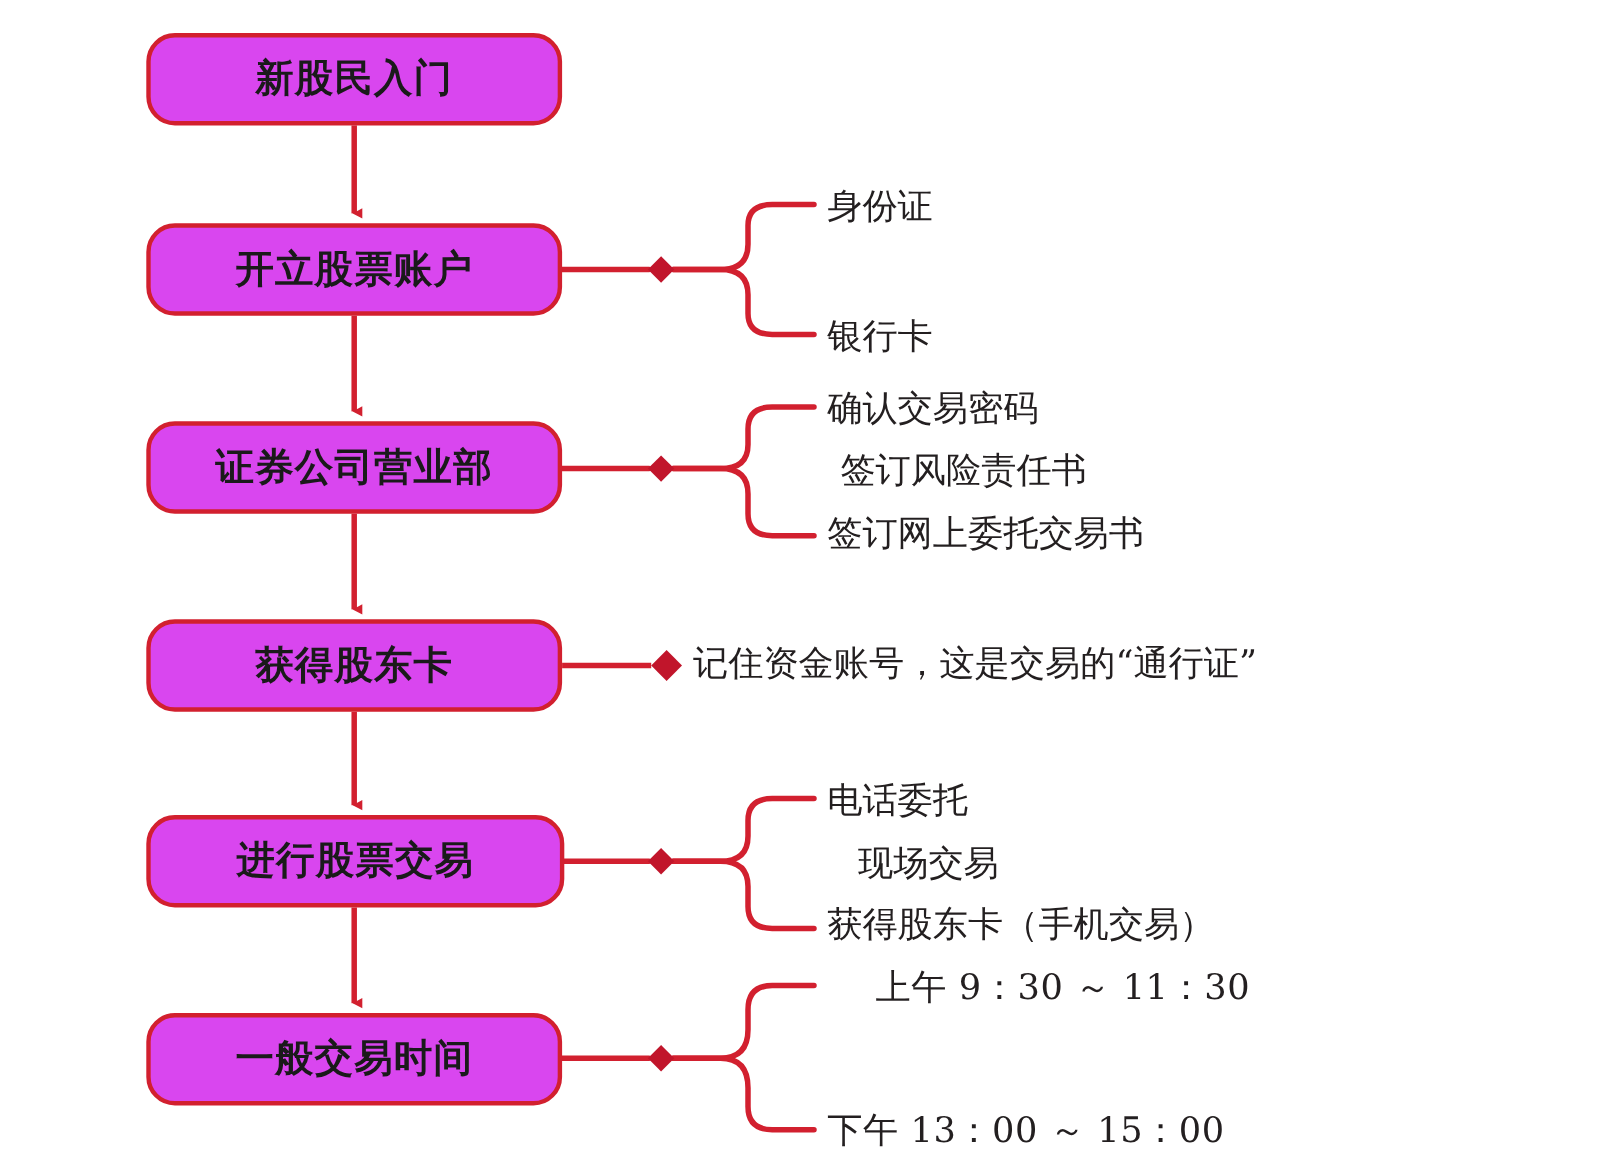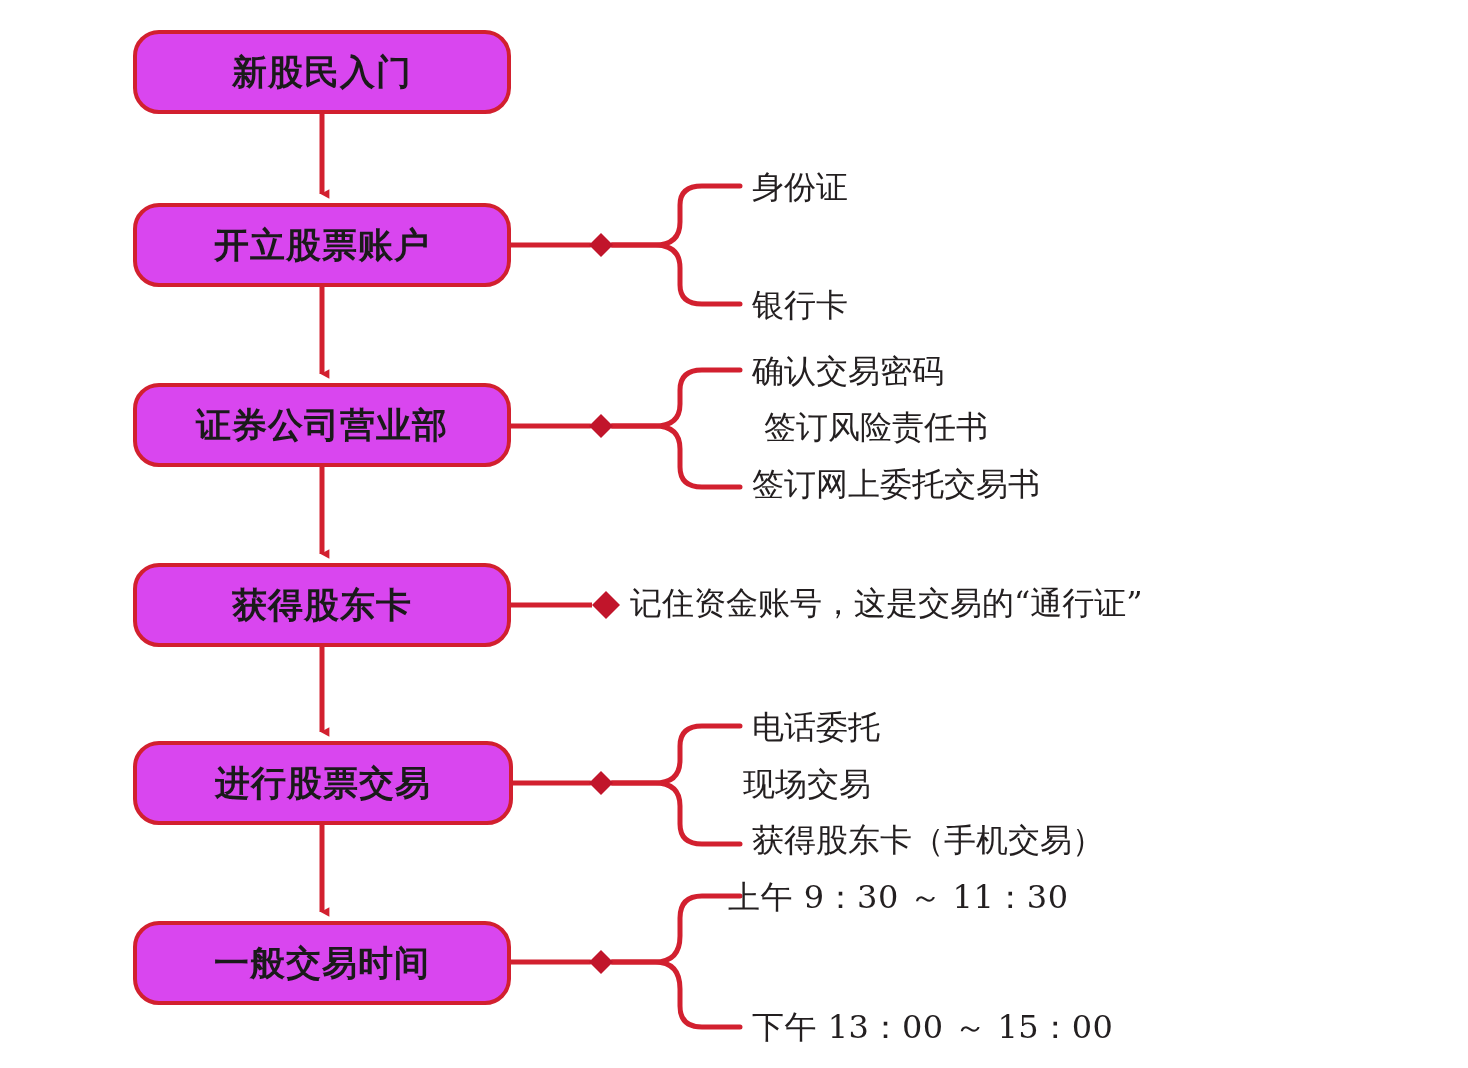--- a/index.html
+++ b/index.html
@@ -147,19 +147,19 @@
   <div class="detail-label" style="left:752px; top:171px;">身份证</div>
   <div class="detail-label" style="left:752px; top:289px;">银行卡</div>
 
   <div class="detail-label" style="left:752px; top:355px;">确认交易密码</div>
   <div class="detail-label" style="left:752px; top:411px;margin-left:12px;">签订风险责任书</div>
   <div class="detail-label" style="left:630px; top:587px;">记住资金账号，这是交易的“通行证”</div>
 
   <div class="detail-label" style="left:752px; top:468px;">签订网上委托交易书</div>
 
   <div class="detail-label" style="left:752px; top:711px;">电话委托</div>
-  <div class="detail-label" style="left:743px; top:768px;">现场交易</div>
+  <div class="detail-label" style="left:780px; top:768px;">现场交易</div>
   <div class="detail-label" style="left:752px; top:824px;">获得股东卡（手机交易）</div>
 
-  <div class="detail-label wide" style="left:728px; top:881px;">上午 9：30 ～ 11：30</div>
+  <div class="detail-label wide" style="left:796px; top:881px;">上午 9：30 ～ 11：30</div>
   <div class="detail-label wide" style="left:752px; top:1011px;">下午 13：00 ～ 15：00</div>
 
 </div>
 
 </body></html>

